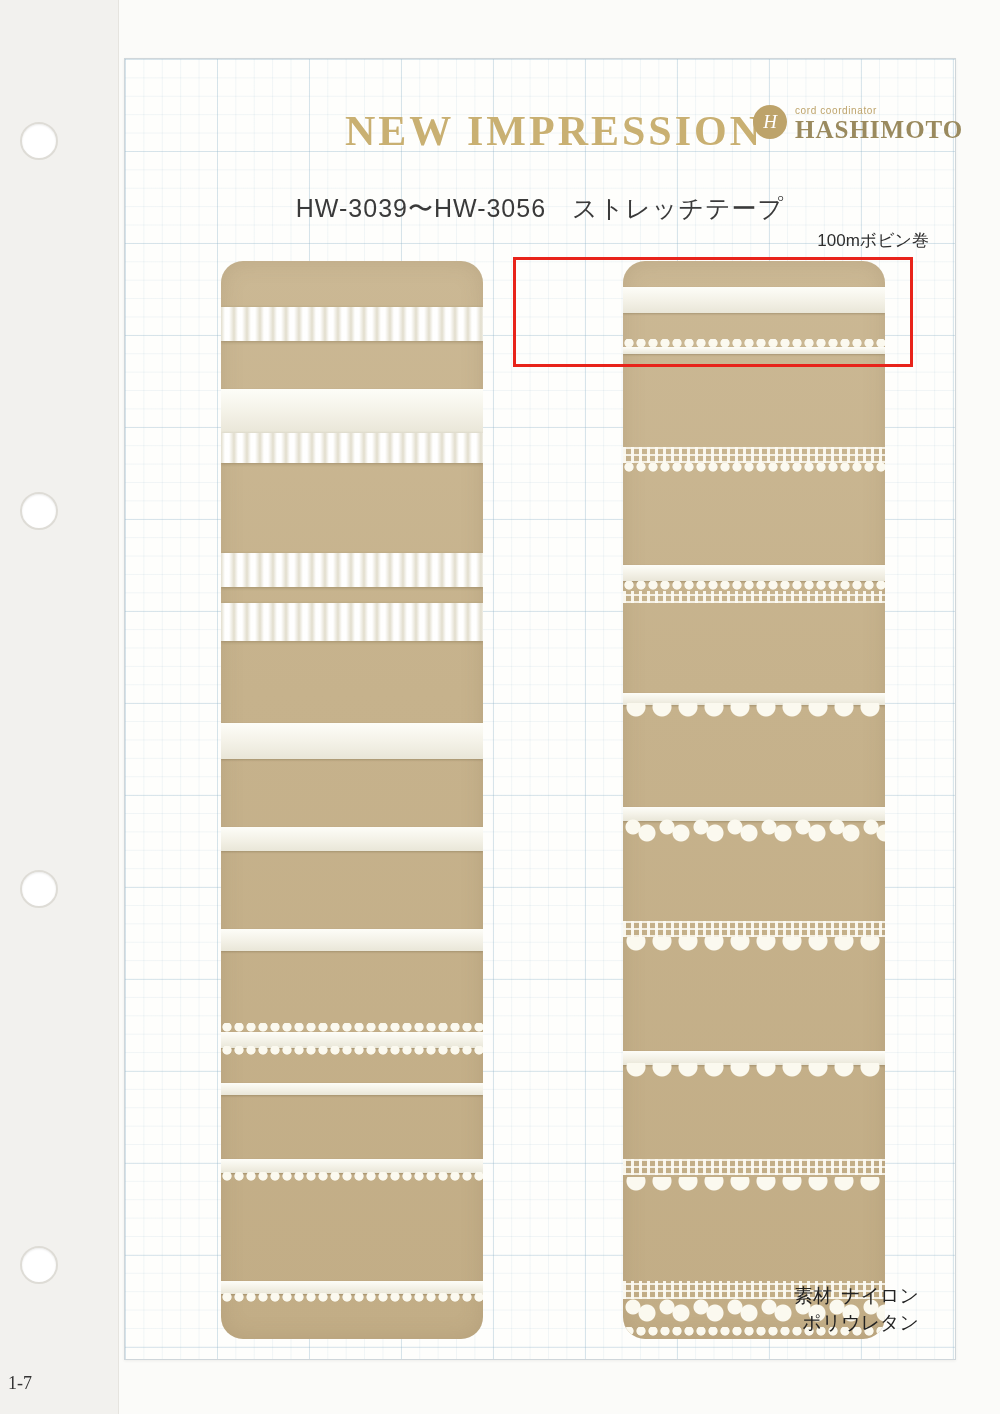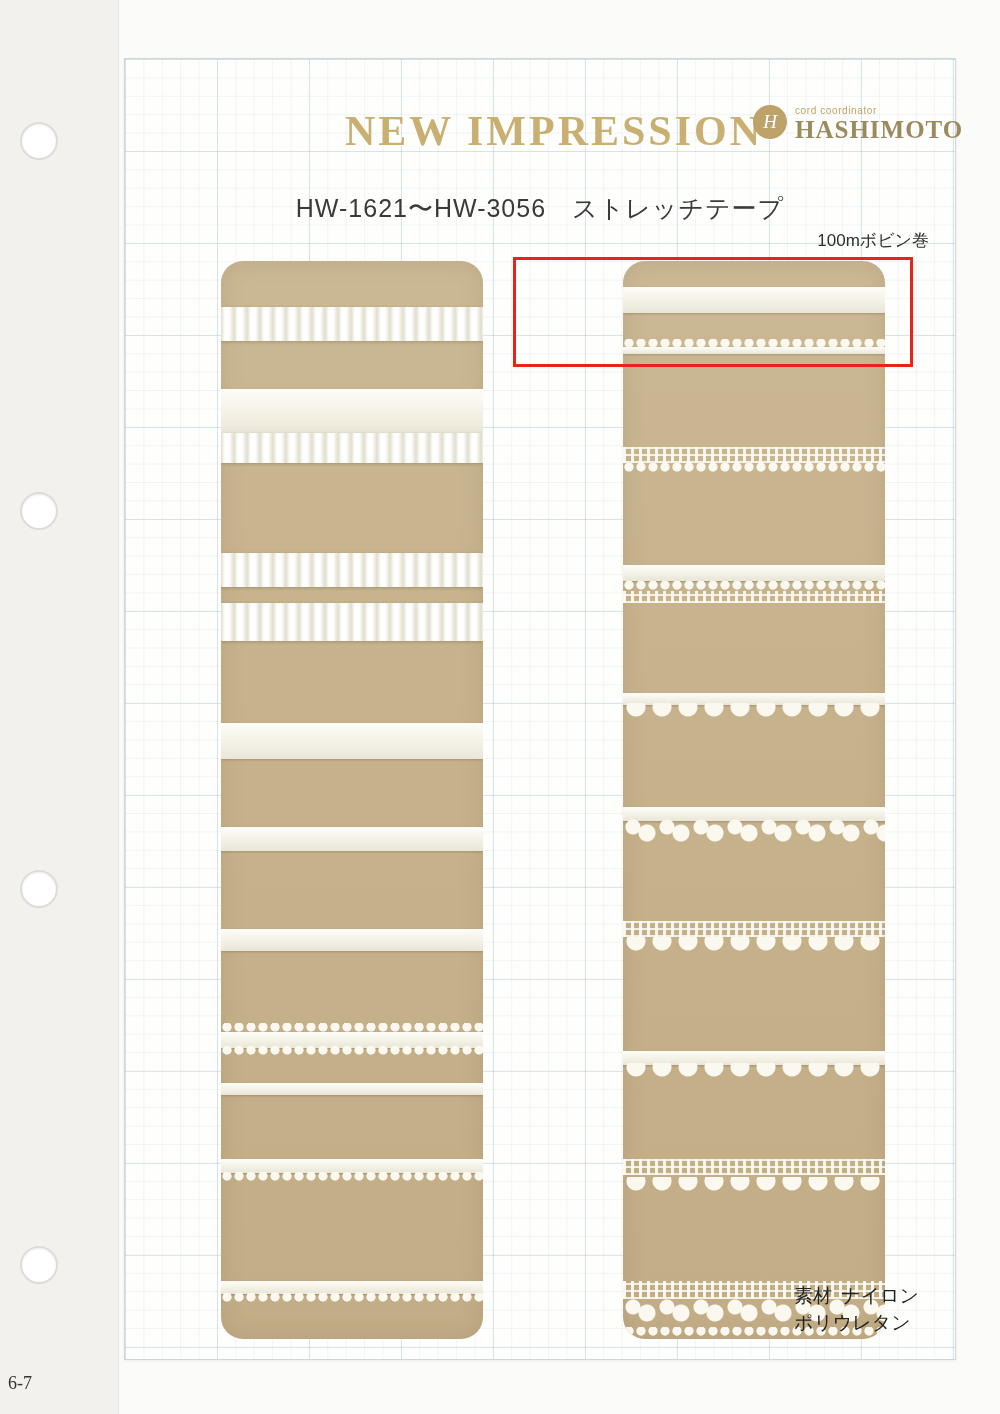--- a/index.html
+++ b/index.html
@@ -231,27 +231,27 @@
 </head>
 <body>
 
 <div class="page">
 
   <div class="binder-strip">
     <div class="punch-hole h1"></div>
     <div class="punch-hole h2"></div>
     <div class="punch-hole h3"></div>
     <div class="punch-hole h4"></div>
-    <div class="page-num" style="left:8px;">6-7</div>
+    <div class="page-num" style="left:8px;">1-7</div>
   </div>
 
   <div class="card">
 
     <div class="title">NEW  IMPRESSION</div>
-    <div class="subtitle">HW-1621〜HW-3056　ストレッチテープ</div>
+    <div class="subtitle">HW-3039〜HW-3056　ストレッチテープ</div>
     <div class="bobbin-note">100mボビン巻</div>
 
     <div class="logo">
       <div class="logo-mark"></div>
       <div class="logo-top">cord coordinator</div>
       <div class="logo-name">HASHIMOTO</div>
     </div>
 
     <div class="col left">
 
@@ -340,19 +340,19 @@
 
     </div>
 
     <div class="highlight"></div>
 
     <div class="material">
       <div class="row">
         <span class="k">素材</span>
         <span>ナイロン</span>
       </div>
-      <div class="row" style="">
+      <div class="row" style="text-align:right;">
         <span>ポリウレタン</span>
       </div>
     </div>
 
   </div>
 </div>
 
 </body></html>

